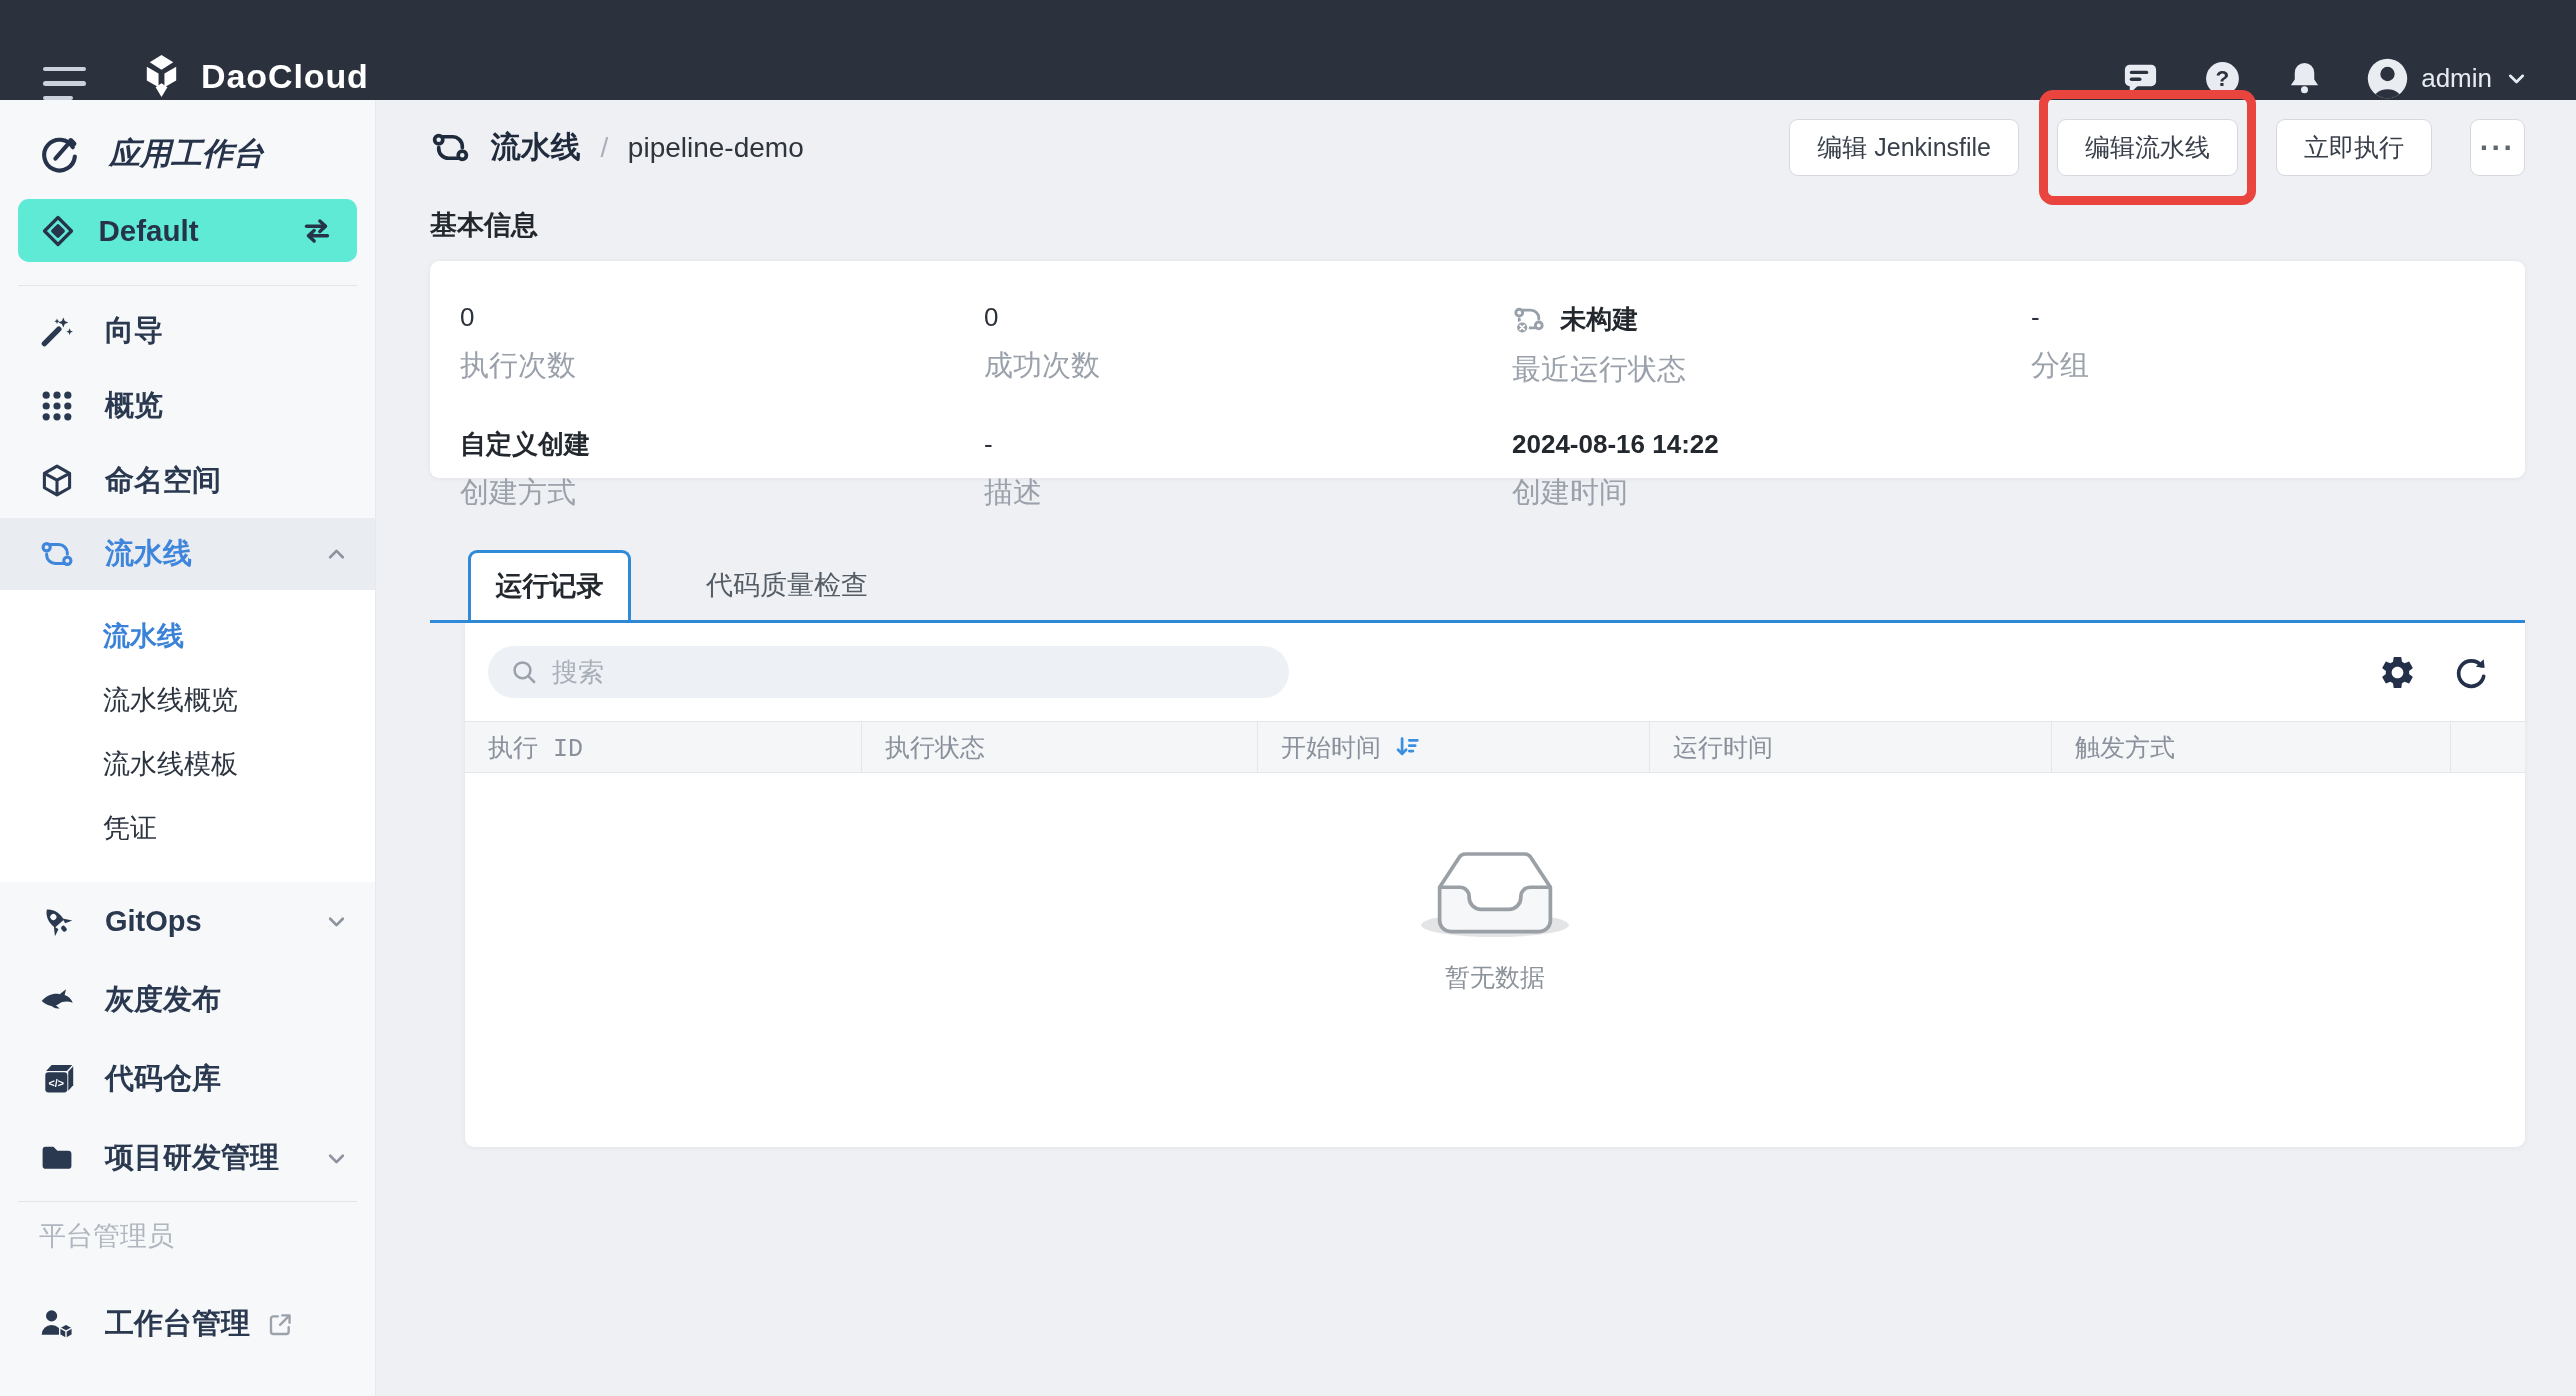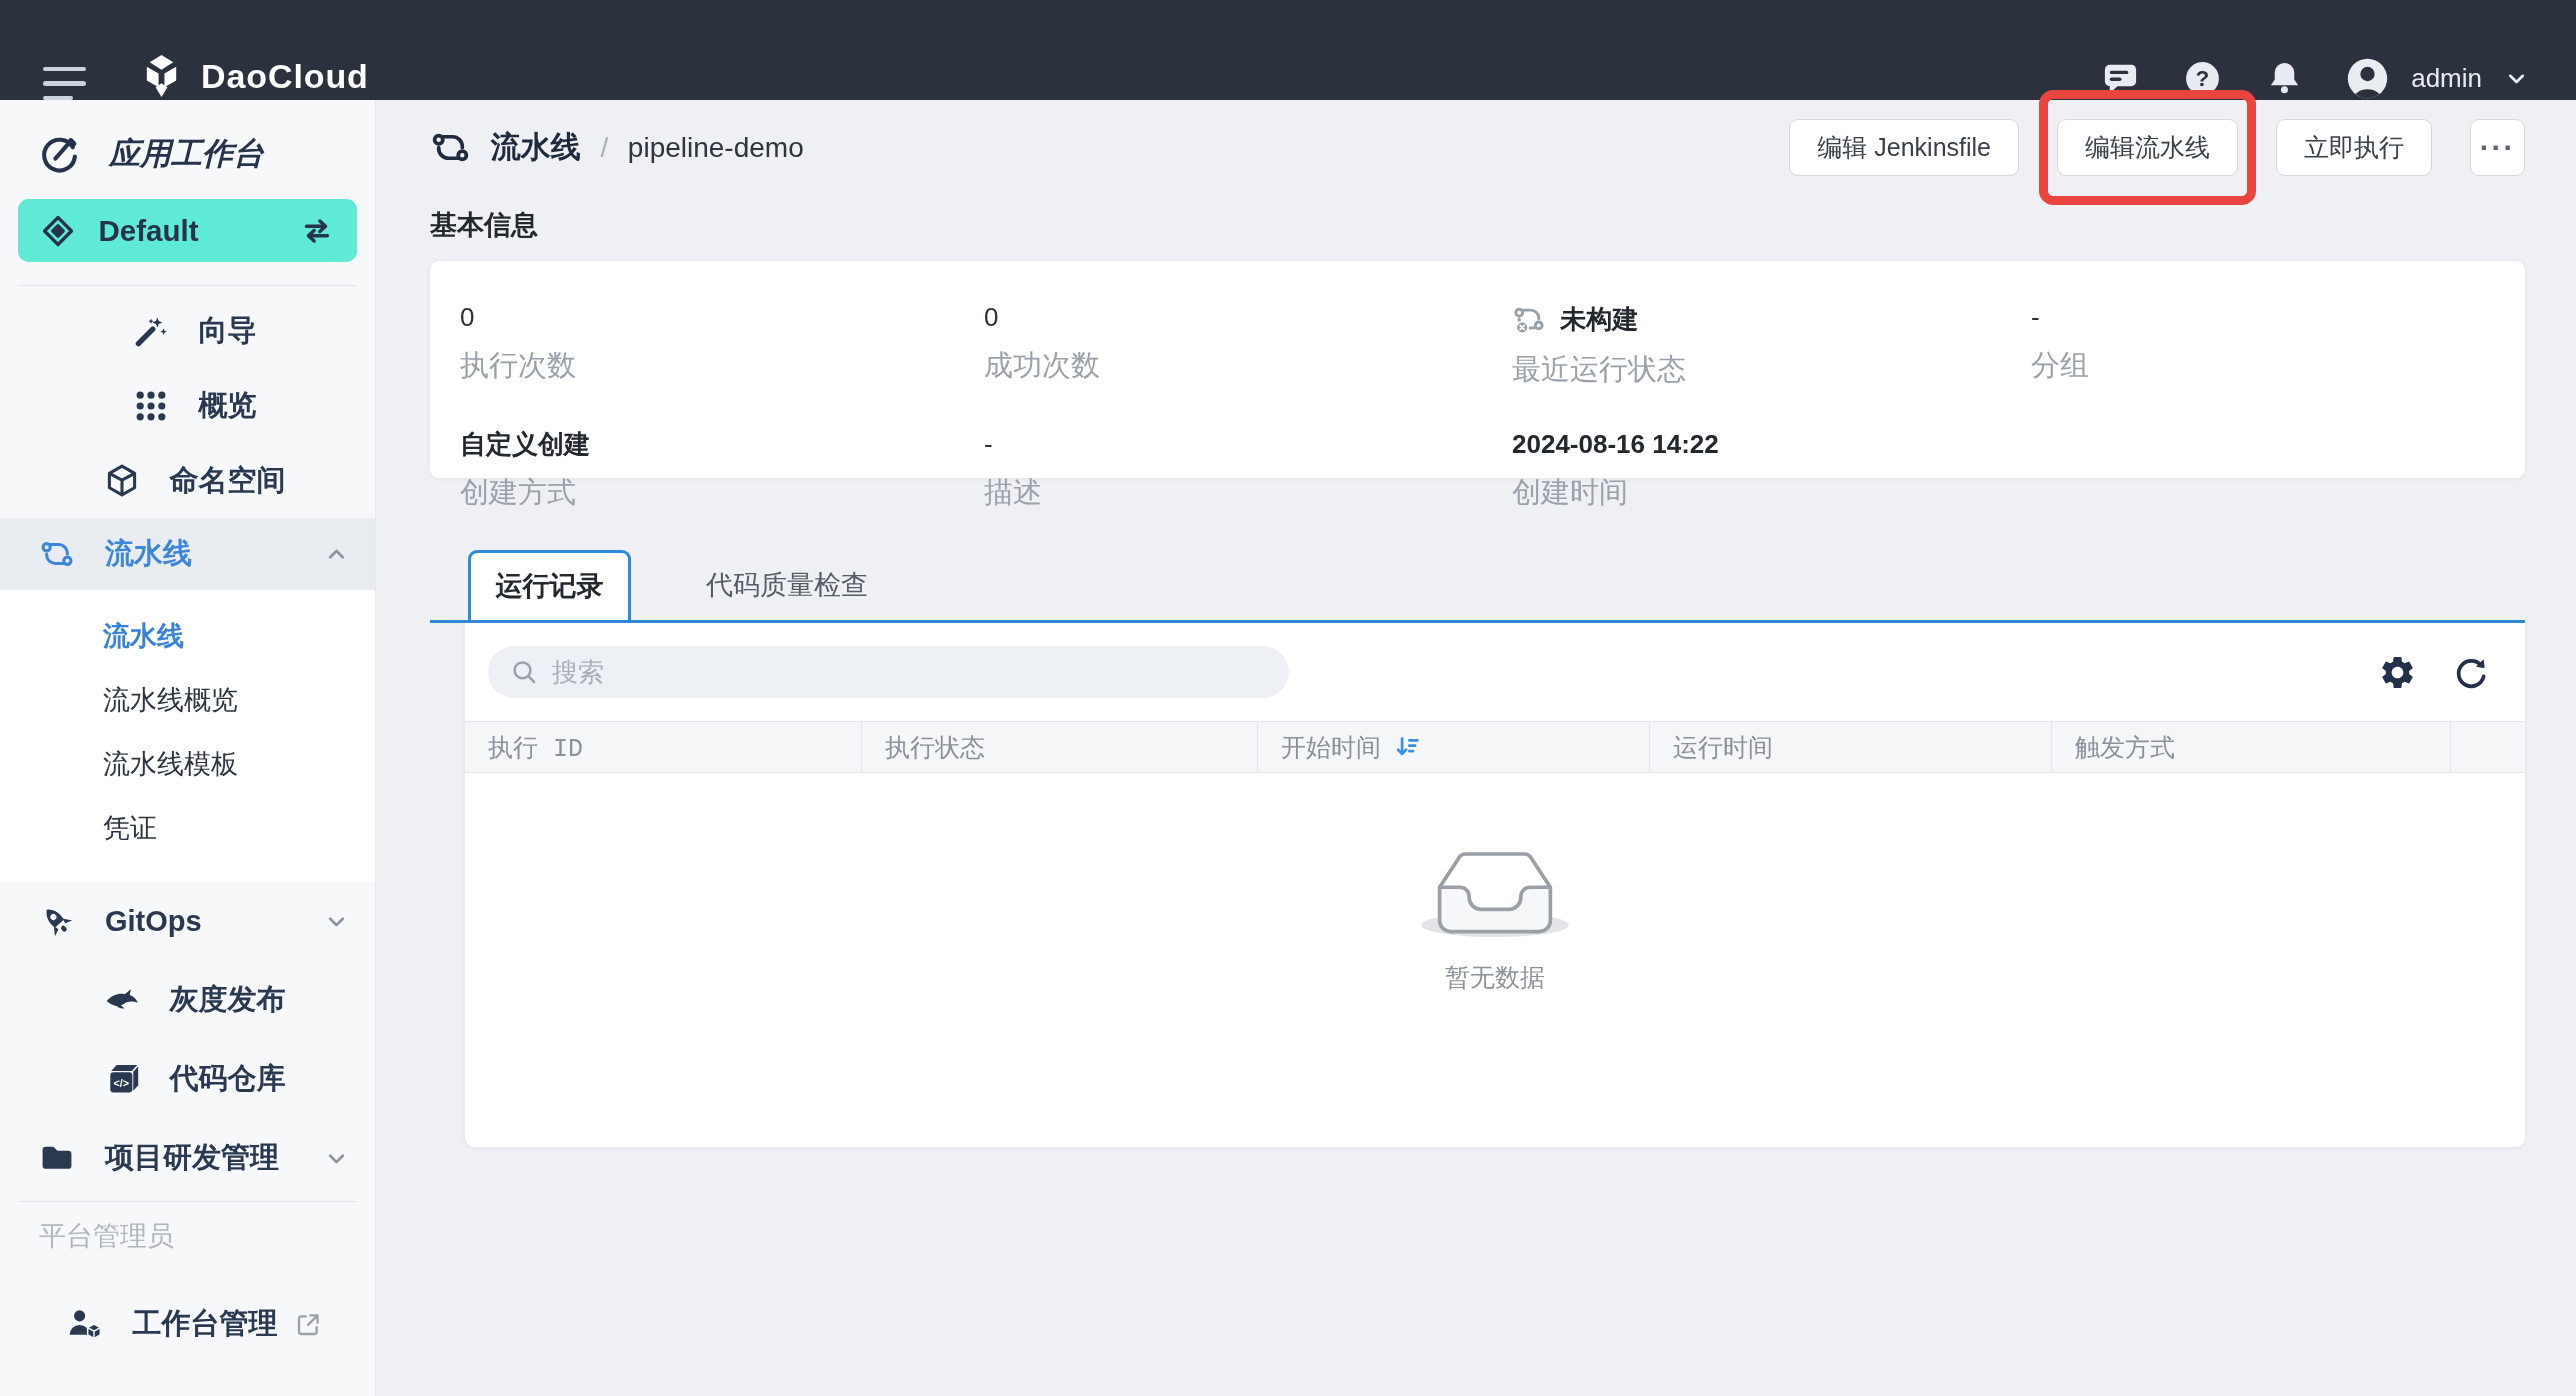--- a/index.html
+++ b/index.html
@@ -8,36 +8,36 @@
 
   
   .topbar { height:100px; background:#2b313d; display:flex; align-items:flex-end; padding:0 47px 0 43px; }
   .hamburger { width:43px; display:flex; flex-direction:column; gap:9.8px; cursor:pointer; }
   .hamburger span { height:4.5px; border-radius:2.7px; background:#ccd2db; }
   .hamburger span:nth-child(3){ width:70%; }
   .brand { display:flex; align-items:center; gap:16px; margin-left:52px; }
   .brand-name { color:#fff; font-size:34px; font-weight:700; letter-spacing:0.9px; }
   .topbar-right { margin-left:auto; display:flex; align-items:center; gap:41px; }
   .top-icon { width:41px; height:41px; display:flex; align-items:center; justify-content:center; cursor:pointer; }
-  .admin-wrap { display:flex; align-items:center; gap:22px; cursor:pointer; }
+  .admin-wrap { display:flex; align-items:center; gap:12px; cursor:pointer; }
   .admin-name { color:#e8ecf2; font-size:26px; }
 
   
   .app { display:flex; height:1296px; }
   .sidebar { width:376px; background:#f7f8fa; border-right:0.9px solid #e6e9ed; flex-shrink:0; overflow:hidden; }
   .content { flex:1; padding:0 51px 0 54px; position:relative; }
 
   
   .ws-title { display:flex; align-items:center; gap:29px; margin-top:27px; height:54px; padding:0 25px 0 39px;font-style:italic; }
   .ws-title .lbl { font-size:31px; font-weight:700; color:#26334a; }
   .ws-switch { margin:18px 18px 0; height:63px; background:#5eead4; border-radius:10.7px; display:flex; align-items:center; padding:0 21.5px; cursor:pointer; }
   .ws-switch .lbl { font-size:29.5px; font-weight:600; color:#26334a; margin-left:23px; }
   .ws-switch .sw { margin-left:auto; }
   .side-div { height:0.9px; background:#e2e5e9; margin:23px 18px 7.2px; }
-  .nav-item { display:flex; align-items:center; height:75px; padding:0 25px 0 39px; cursor:pointer;justify-content:center; }
+  .nav-item { display:flex; align-items:center; height:75px; padding:0 25px 0 39px; cursor:pointer; }
   .nav-item .lbl { font-size:29px; font-weight:600; color:#2a3950; margin-left:30px; }
   .nav-item .chev { margin-left:auto; }
   .nav-item.group-active { background:#e9edf2; height:72px; }
   .nav-item.group-active .lbl { color:#3f85db; }
   .submenu { background:#ffffff; padding:14.3px 0 21.5px; }
   .sub-item { height:64px; display:flex; align-items:center; padding-left:103px; font-size:27px; font-weight:500; color:#2c3440; cursor:pointer; }
   .sub-item.active { color:#3a82d8; font-weight:600; }
   .nav-item.tall { height:79px; }
   .section-label { padding:0 39px; height:52px; display:flex; align-items:center; font-size:27px; color:#b0b6bf; }
   .admin-item { margin-top:25px; }

